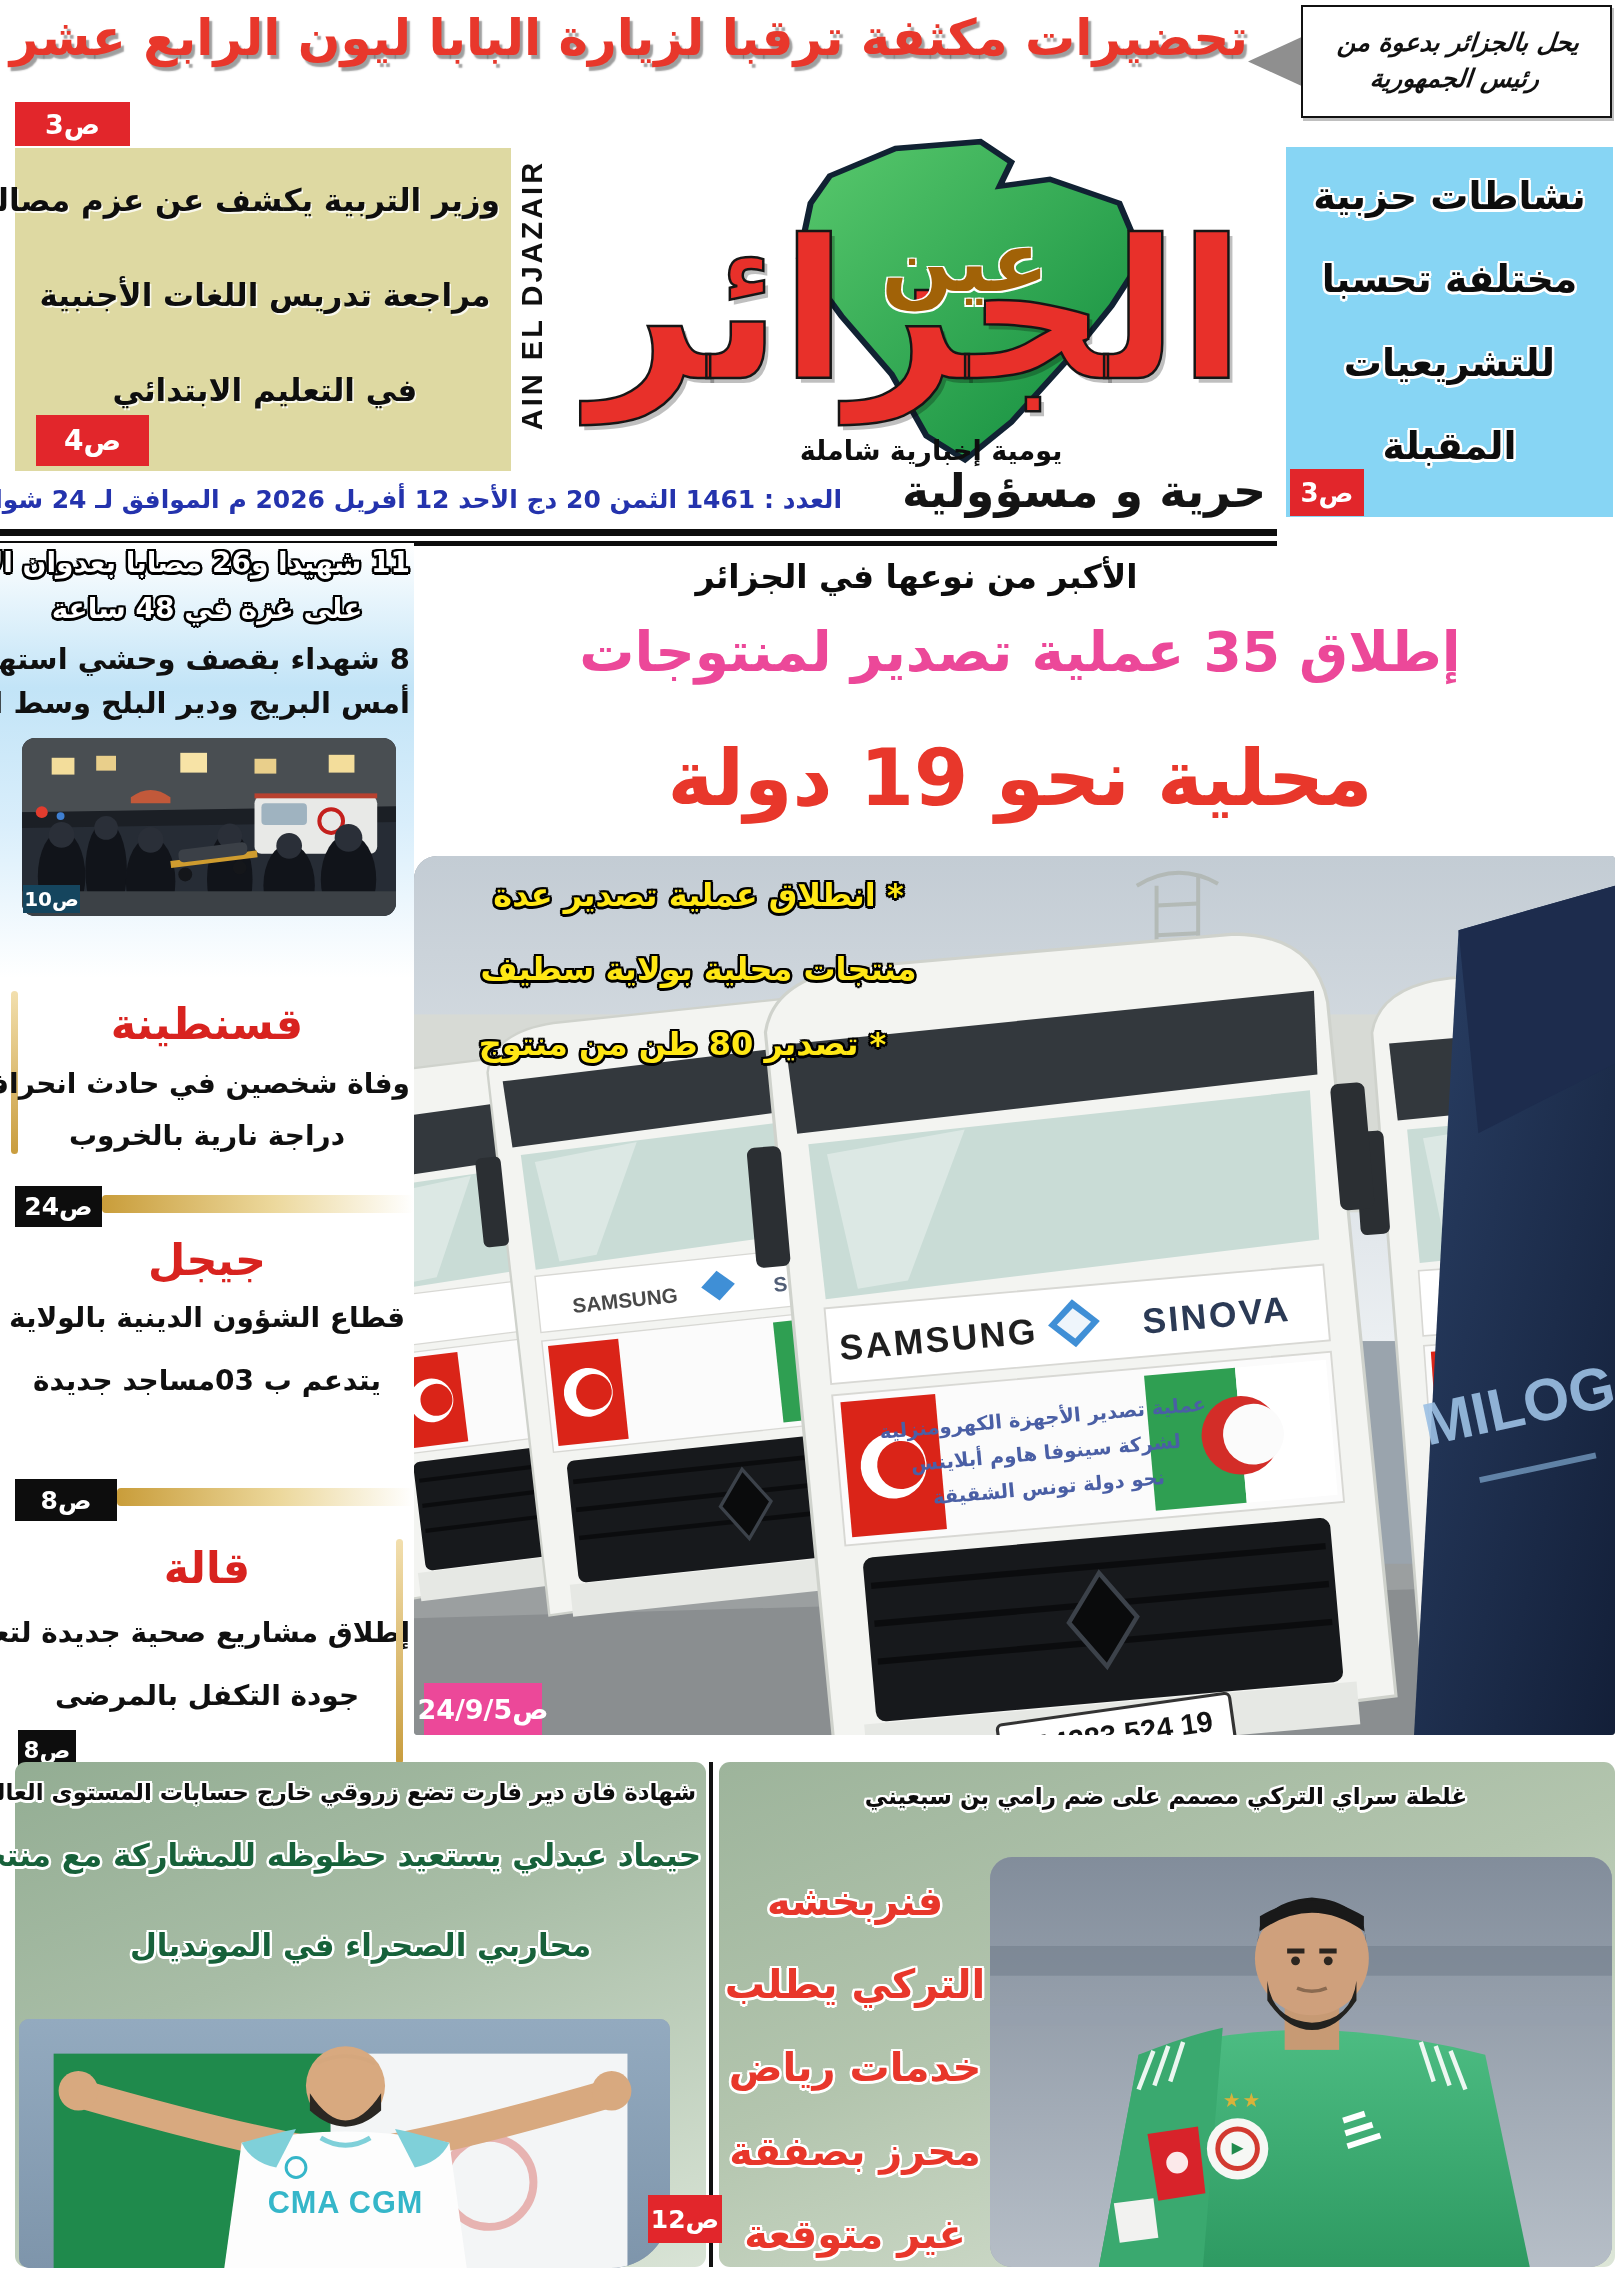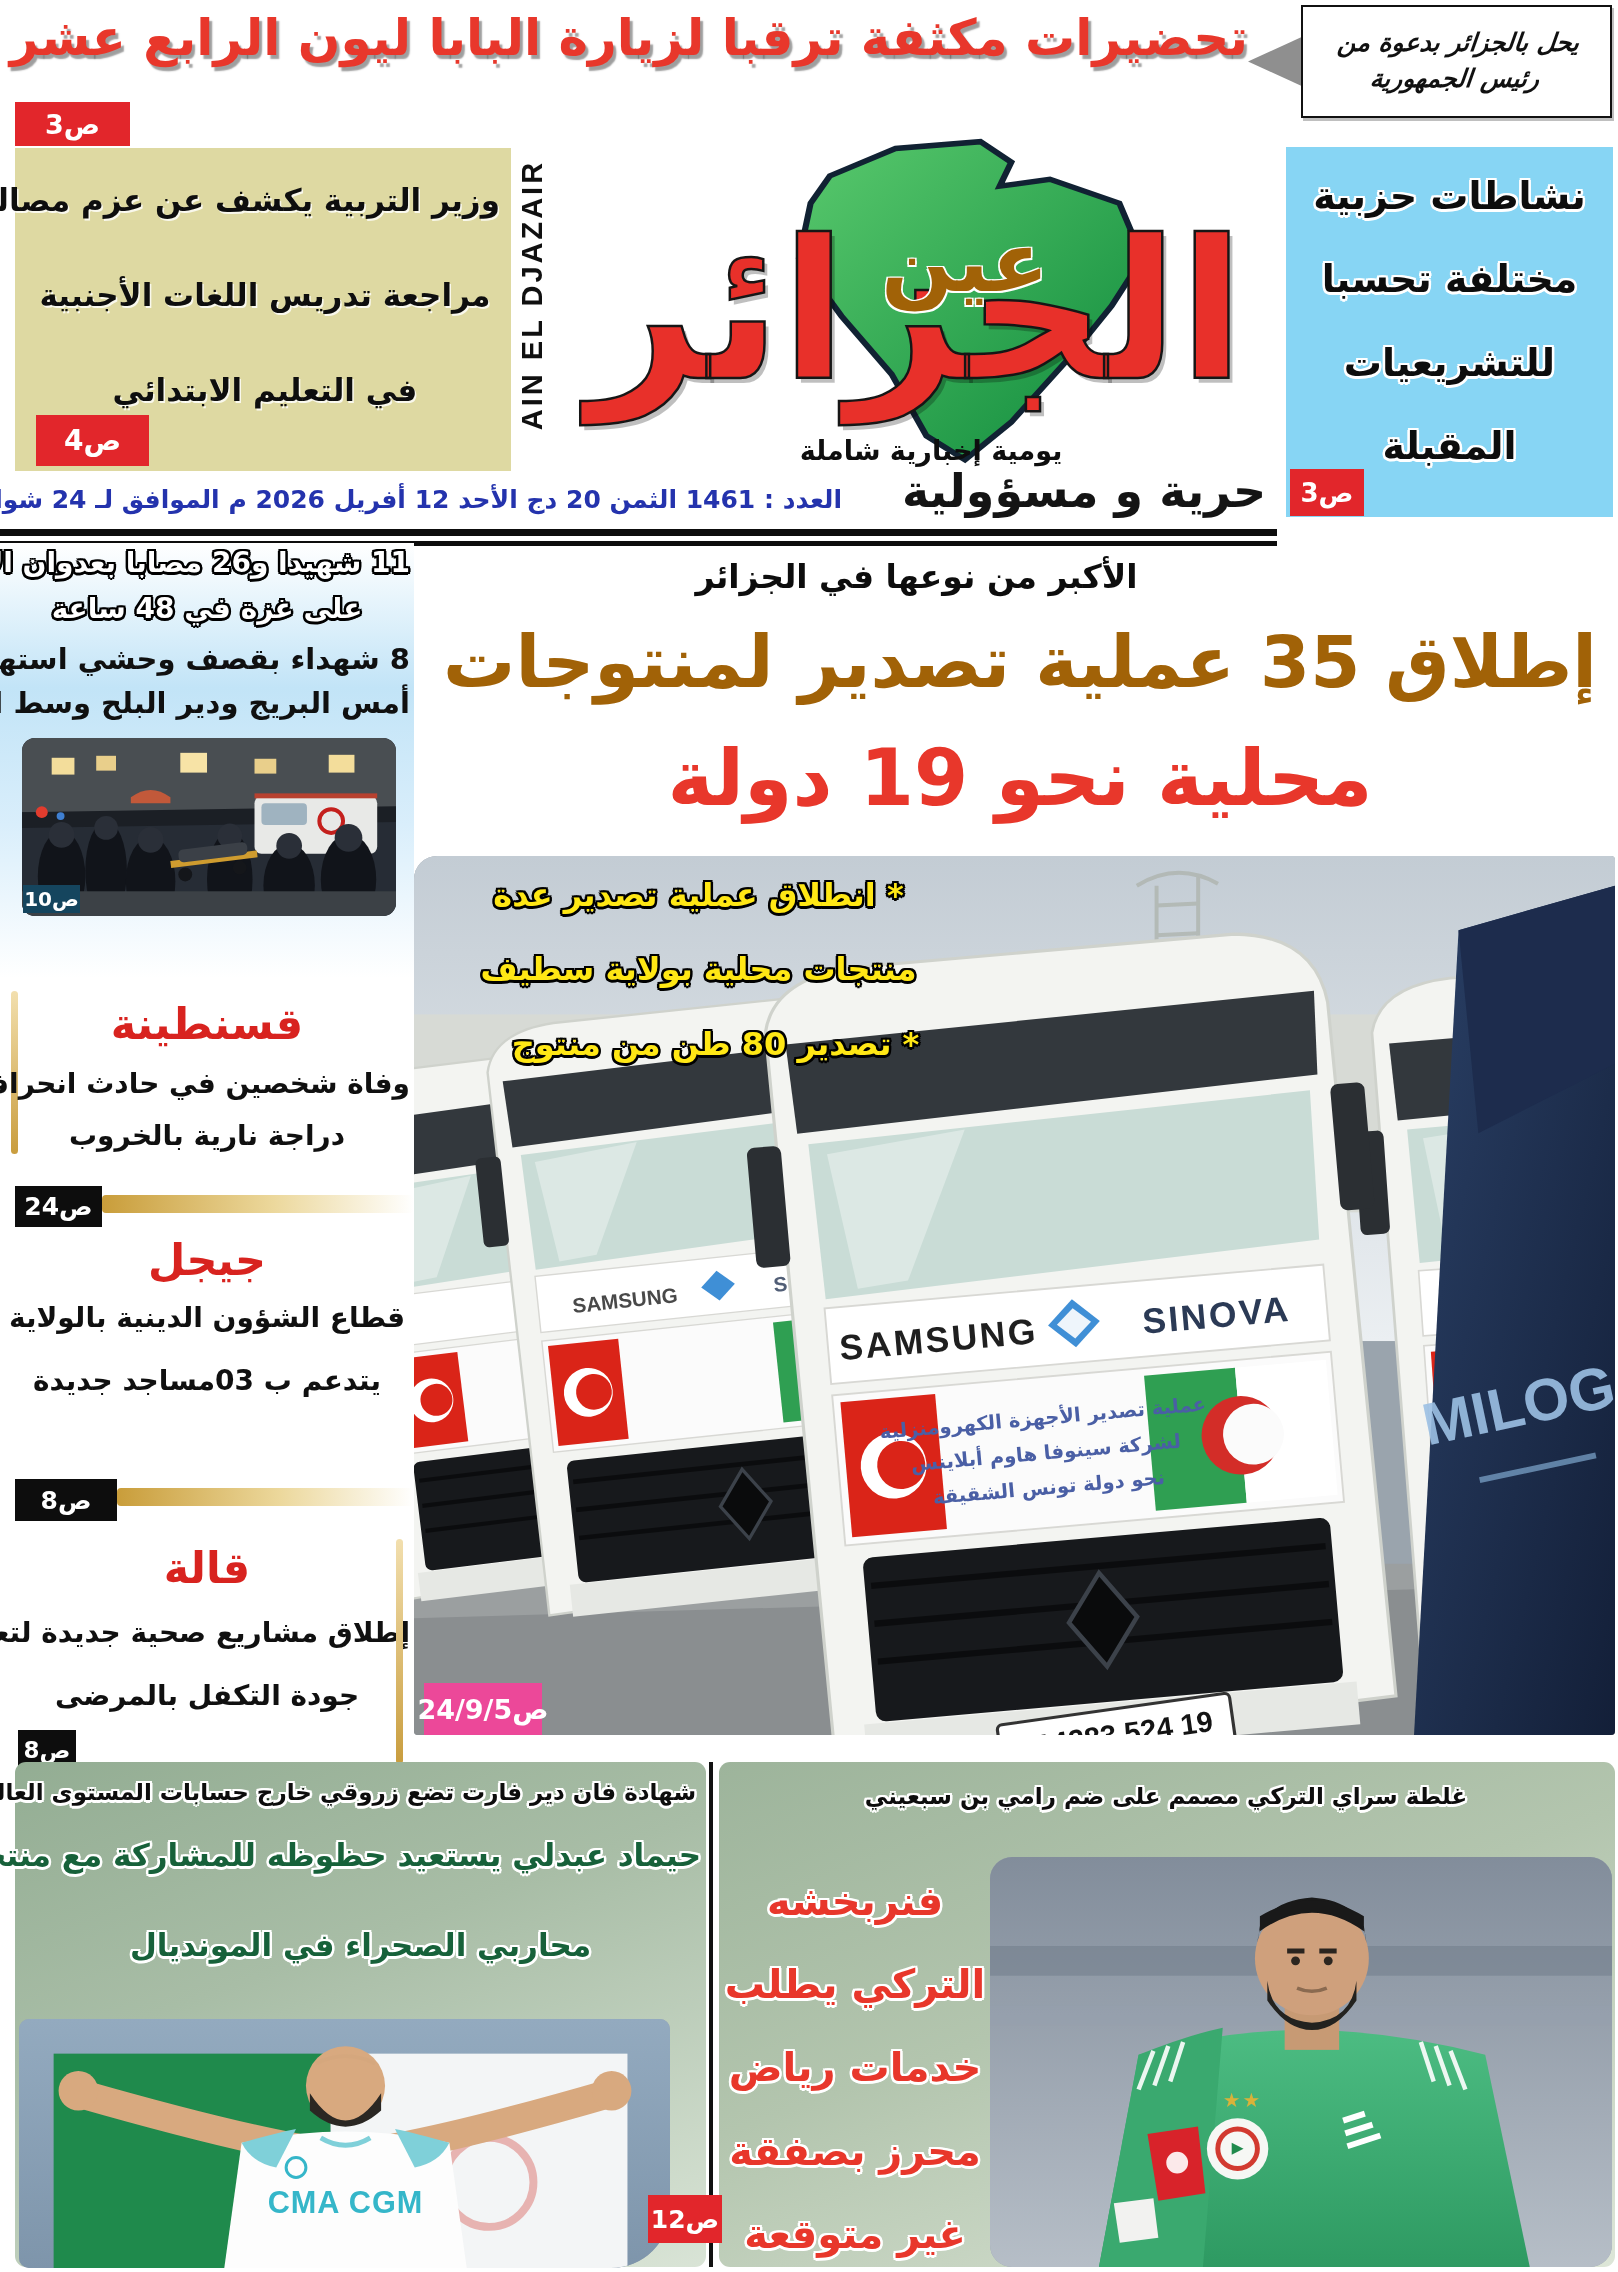--- a/index.html
+++ b/index.html
@@ -124,21 +124,21 @@
   <div class="badge bblack" style="left:15px;top:1479px;width:102px;height:42px;font-size:25px">ص8</div>
   <div class="goldbar" style="left:117px;top:1488px;width:297px;height:18px"></div>
 
   <div class="t" style="left:4px;top:1543px;width:406px;font-size:43px;color:#d8231f">قالة</div>
   <div class="t" style="left:4px;top:1616px;width:406px;font-size:28px;color:#101010">إطلاق مشاريع صحية جديدة لتعزيز</div>
   <div class="t" style="left:4px;top:1679px;width:406px;font-size:28px;color:#101010">جودة التكفل بالمرضى</div>
   <div class="badge bblack" style="left:18px;top:1730px;width:58px;height:40px;font-size:23px">ص8</div>
   <div class="goldv" style="left:396px;top:1539px;width:7.4px;height:225px"></div>
 
   <div class="t" style="left:545px;top:558px;width:743px;font-size:33px;color:#0d0d0d">الأكبر من نوعها في الجزائر</div>
-  <div class="t" style="left:436px;top:620px;width:1168px;font-size:72px;color:#a16207">إطلاق 35 عملية تصدير لمنتوجات</div>
+  <div class="t" style="left:436px;top:620px;width:1168px;font-size:55px;color:#ec4899">إطلاق 35 عملية تصدير لمنتوجات</div>
   <div class="t" style="left:436px;top:732px;width:1168px;font-size:78px;color:#e8372b">محلية نحو 19 دولة</div>
 
   <div class="photo" style="left:414px;top:856px;width:1201px;height:879px;border-radius:23px 4px 4px 4px">
     <svg viewBox="0 0 2426 1776" preserveAspectRatio="none">
       <defs>
         <linearGradient id="skyg" x1="0" y1="0" x2="0" y2="1">
             <stop offset="0" stop-color="#c3ccd4"></stop>
             <stop offset="1" stop-color="#ebeff2"></stop>
           </linearGradient>
         <linearGradient id="navyg" x1="0" y1="0" x2="1" y2="1">
@@ -209,21 +209,21 @@
       </g>
       <path d="M2110 150 L2426 60 L2426 1776 L2020 1776 Z" fill="url(#navyg)"></path>
       <path d="M2110 150 L2426 60 L2426 420 L2150 560 Z" fill="#1d2c4d"></path>
       <text x="2240" y="1150" font-size="120" font-weight="bold" fill="#9cc0e4" text-anchor="middle" transform="rotate(-12 2240 1150)" opacity=".9" font-family="Liberation Sans, DejaVu Sans, sans-serif">MILOG</text>
       <rect x="2150" y="1230" width="240" height="12" fill="#7fa8cf" transform="rotate(-12 2270 1236)" opacity=".7"></rect>
     </svg>
   </div>
 
   <div class="t ob" style="left:436px;top:877px;width:525px;font-size:32px;color:#ffe715;z-index:5">* انطلاق عملية تصدير عدة</div>
   <div class="t ob" style="left:426px;top:951px;width:545px;font-size:32px;color:#ffe715;z-index:5">منتجات محلية بولاية سطيف</div>
-  <div class="t ob" style="left:453px;top:1026px;width:525px;font-size:32px;color:#ffe715;z-index:5">* تصدير 80 طن من منتوج</div>
+  <div class="t ob" style="left:420px;top:1026px;width:525px;font-size:32px;color:#ffe715;z-index:5">* تصدير 80 طن من منتوج</div>
   <div class="badge" style="left:424px;top:1683px;width:118px;height:52px;font-size:27px;background:#ec4899;z-index:6">ص24/9/5</div>
 
   <div style="position:absolute;left:15px;top:1762px;width:691px;height:505px;border-radius:11px;background:linear-gradient(160deg,#93ad93 0%,#a8bda6 40%,#d9e4d6 100%)"></div>
   <div class="t ow" style="left:25px;top:1779px;width:671px;font-size:23px;color:#0d0d0d;z-index:2">شهادة فان دير فارت تضع زروقي خارج حسابات المستوى العالي</div>
   <div class="t ow" style="left:20px;top:1837px;width:681px;font-size:31px;color:#17613a;z-index:2">حيماد عبدلي يستعيد حظوظه للمشاركة مع منتخب</div>
   <div class="t ow" style="left:20px;top:1927px;width:681px;font-size:31px;color:#17613a;z-index:2">محاربي الصحراء في المونديال</div>
   <div class="photo" style="left:19px;top:2019px;width:651px;height:249px;border-radius:10px 10px 59px 10px;z-index:2">
     <svg viewBox="0 0 1316 503" preserveAspectRatio="none">
       <defs>
           <linearGradient id="bgl" x1="0" y1="0" x2="0" y2="1">

